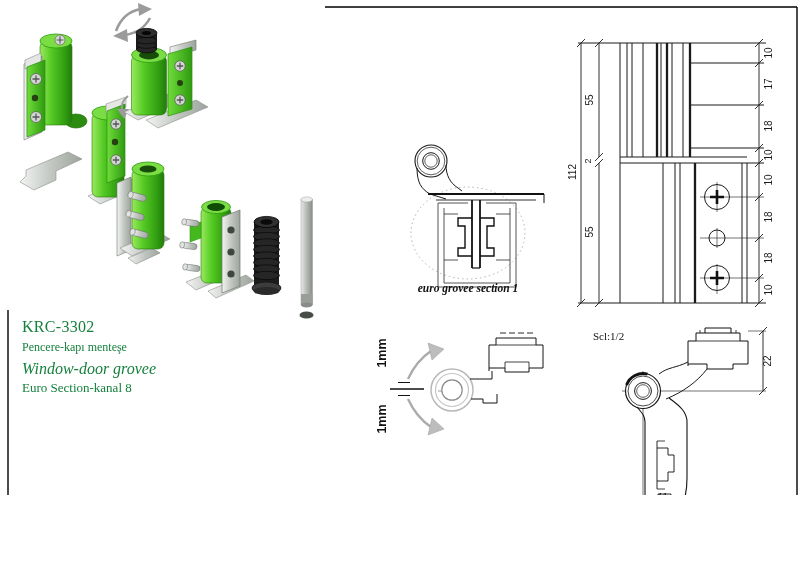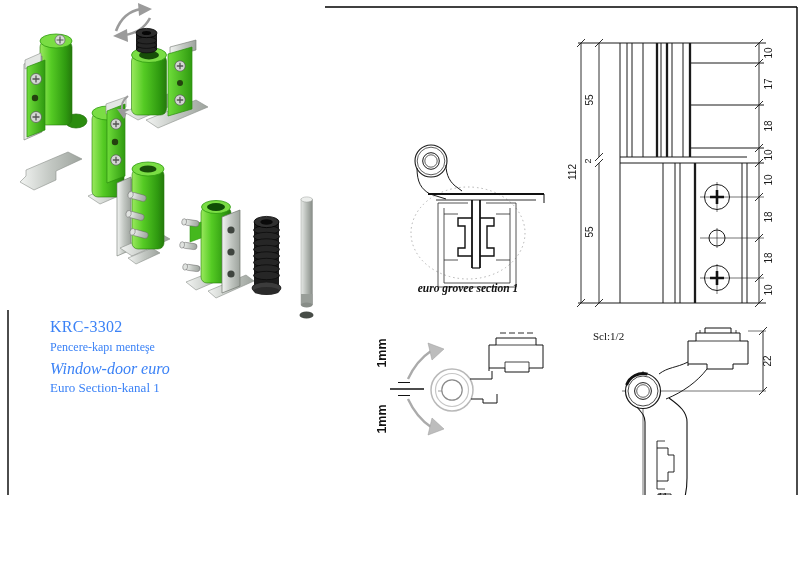--- a/index.html
+++ b/index.html
@@ -1,21 +1,21 @@
 <!DOCTYPE html>
 <html><head>
 <meta charset="utf-8">
 <style>
   html,body{margin:0;padding:0;background:#fff;}
   .page{
     position:relative;width:807px;height:495px;background:#ffffff;
     font-family:"Liberation Serif", serif;overflow:hidden;
   }
   .page svg{position:absolute;left:0;top:0;}
-  .title-block{position:absolute;left:50px;top:316px;color:#3b82f6;}
+  .title-block{position:absolute;left:22px;top:316px;color:#15803d;}
   .title-block .code{font-size:16px;line-height:21px;letter-spacing:.3px;}
   .title-block .name-tr{font-size:12px;line-height:21px;}
   .title-block .name-en{font-size:16px;line-height:21px;font-style:italic;}
   .title-block .series{font-size:13px;line-height:18px;}
   .dim{font-family:"Liberation Sans", sans-serif;font-size:10px;fill:#1a1a1a;}
   .dim-sm{font-family:"Liberation Sans", sans-serif;font-size:9px;fill:#1a1a1a;}
   .mm{font-family:"Liberation Sans", sans-serif;font-size:12.5px;font-weight:bold;fill:#111;}
   .cap{font-size:11.5px;font-style:italic;font-weight:bold;fill:#111;}
   .scl{font-size:11px;fill:#111;}
   .tl{stroke:#1a1a1a;stroke-width:1;fill:none;}
@@ -377,16 +377,16 @@
     <line class="tick" x1="645" y1="505" x2="687" y2="505"></line>
     <line x1="641" y1="509" x2="649" y2="501" stroke="#1a1a1a" stroke-width="0.9"></line>
     <line x1="683" y1="509" x2="691" y2="501" stroke="#1a1a1a" stroke-width="0.9"></line>
     <text class="dim" x="663" y="501" text-anchor="middle">11</text>
   </g>
 </svg>
 
 <div class="title-block">
   <div class="code">KRC-3302</div>
   <div class="name-tr">Pencere-kapı menteşe</div>
-  <div class="name-en">Window-door euro</div>
-  <div class="series">Euro Section-kanal 1</div>
+  <div class="name-en">Window-door grovee</div>
+  <div class="series">Euro Section-kanal 8</div>
 </div>
 </div>
 
 </body></html>

